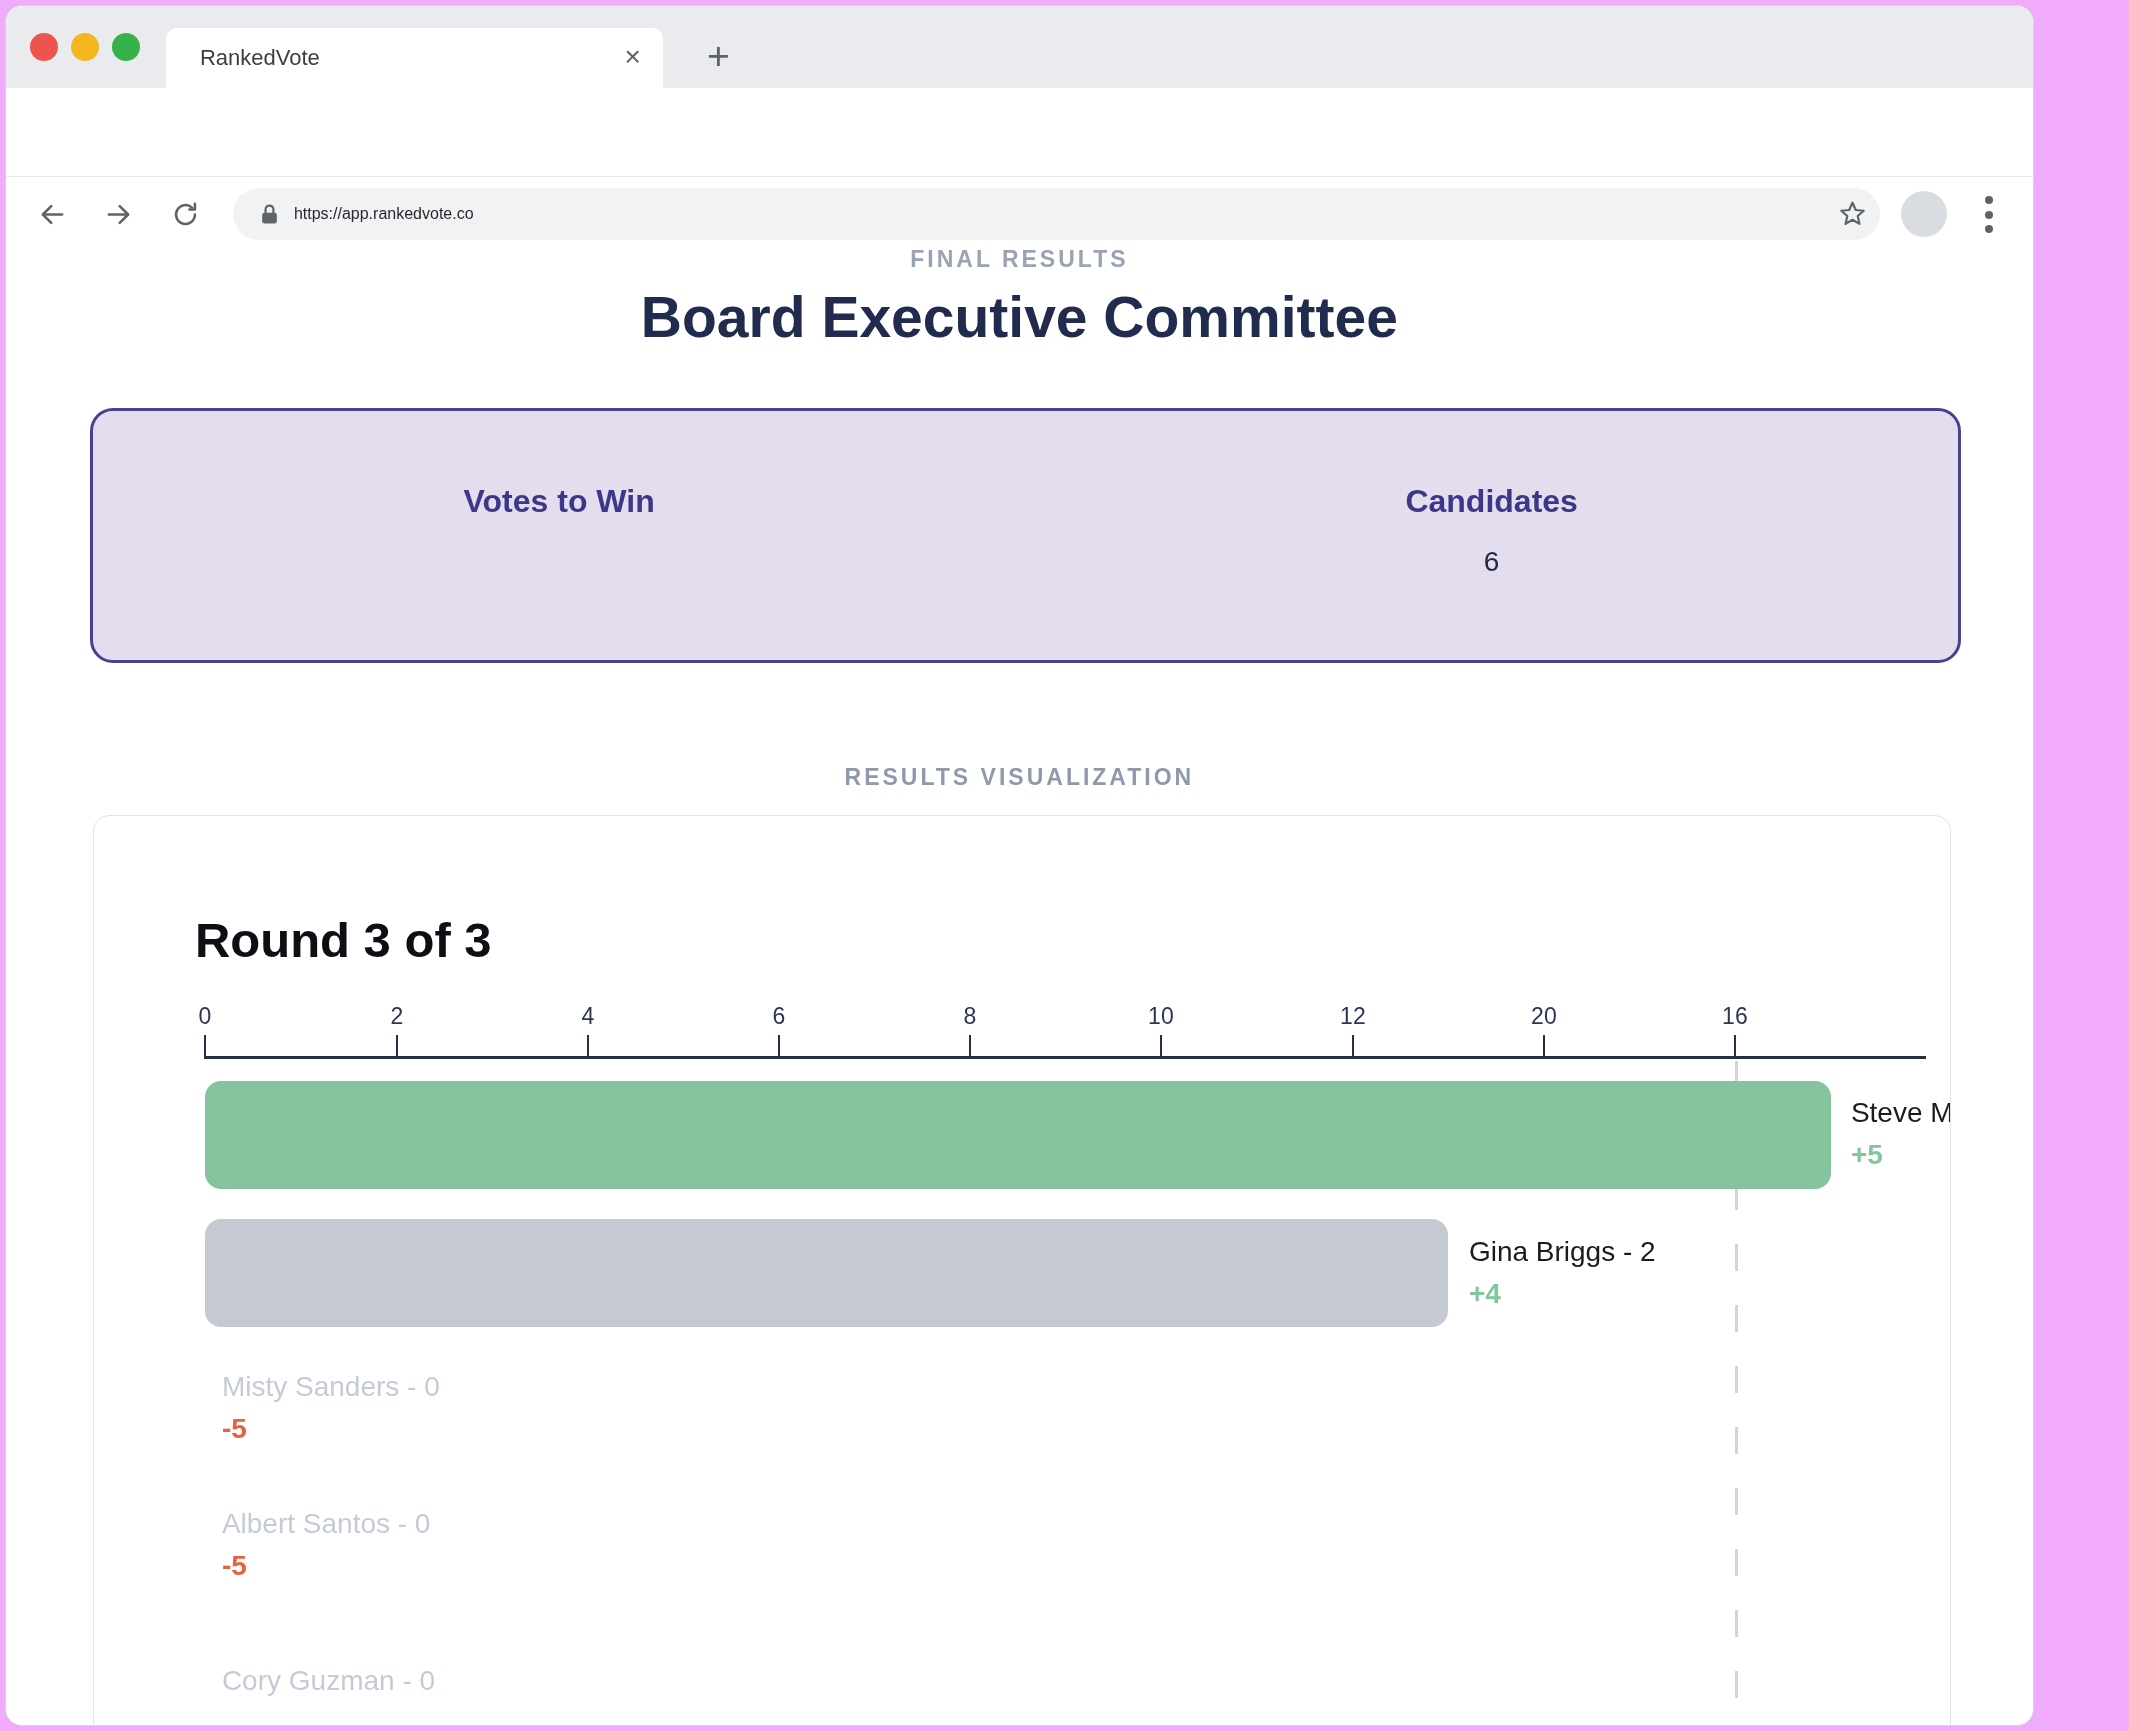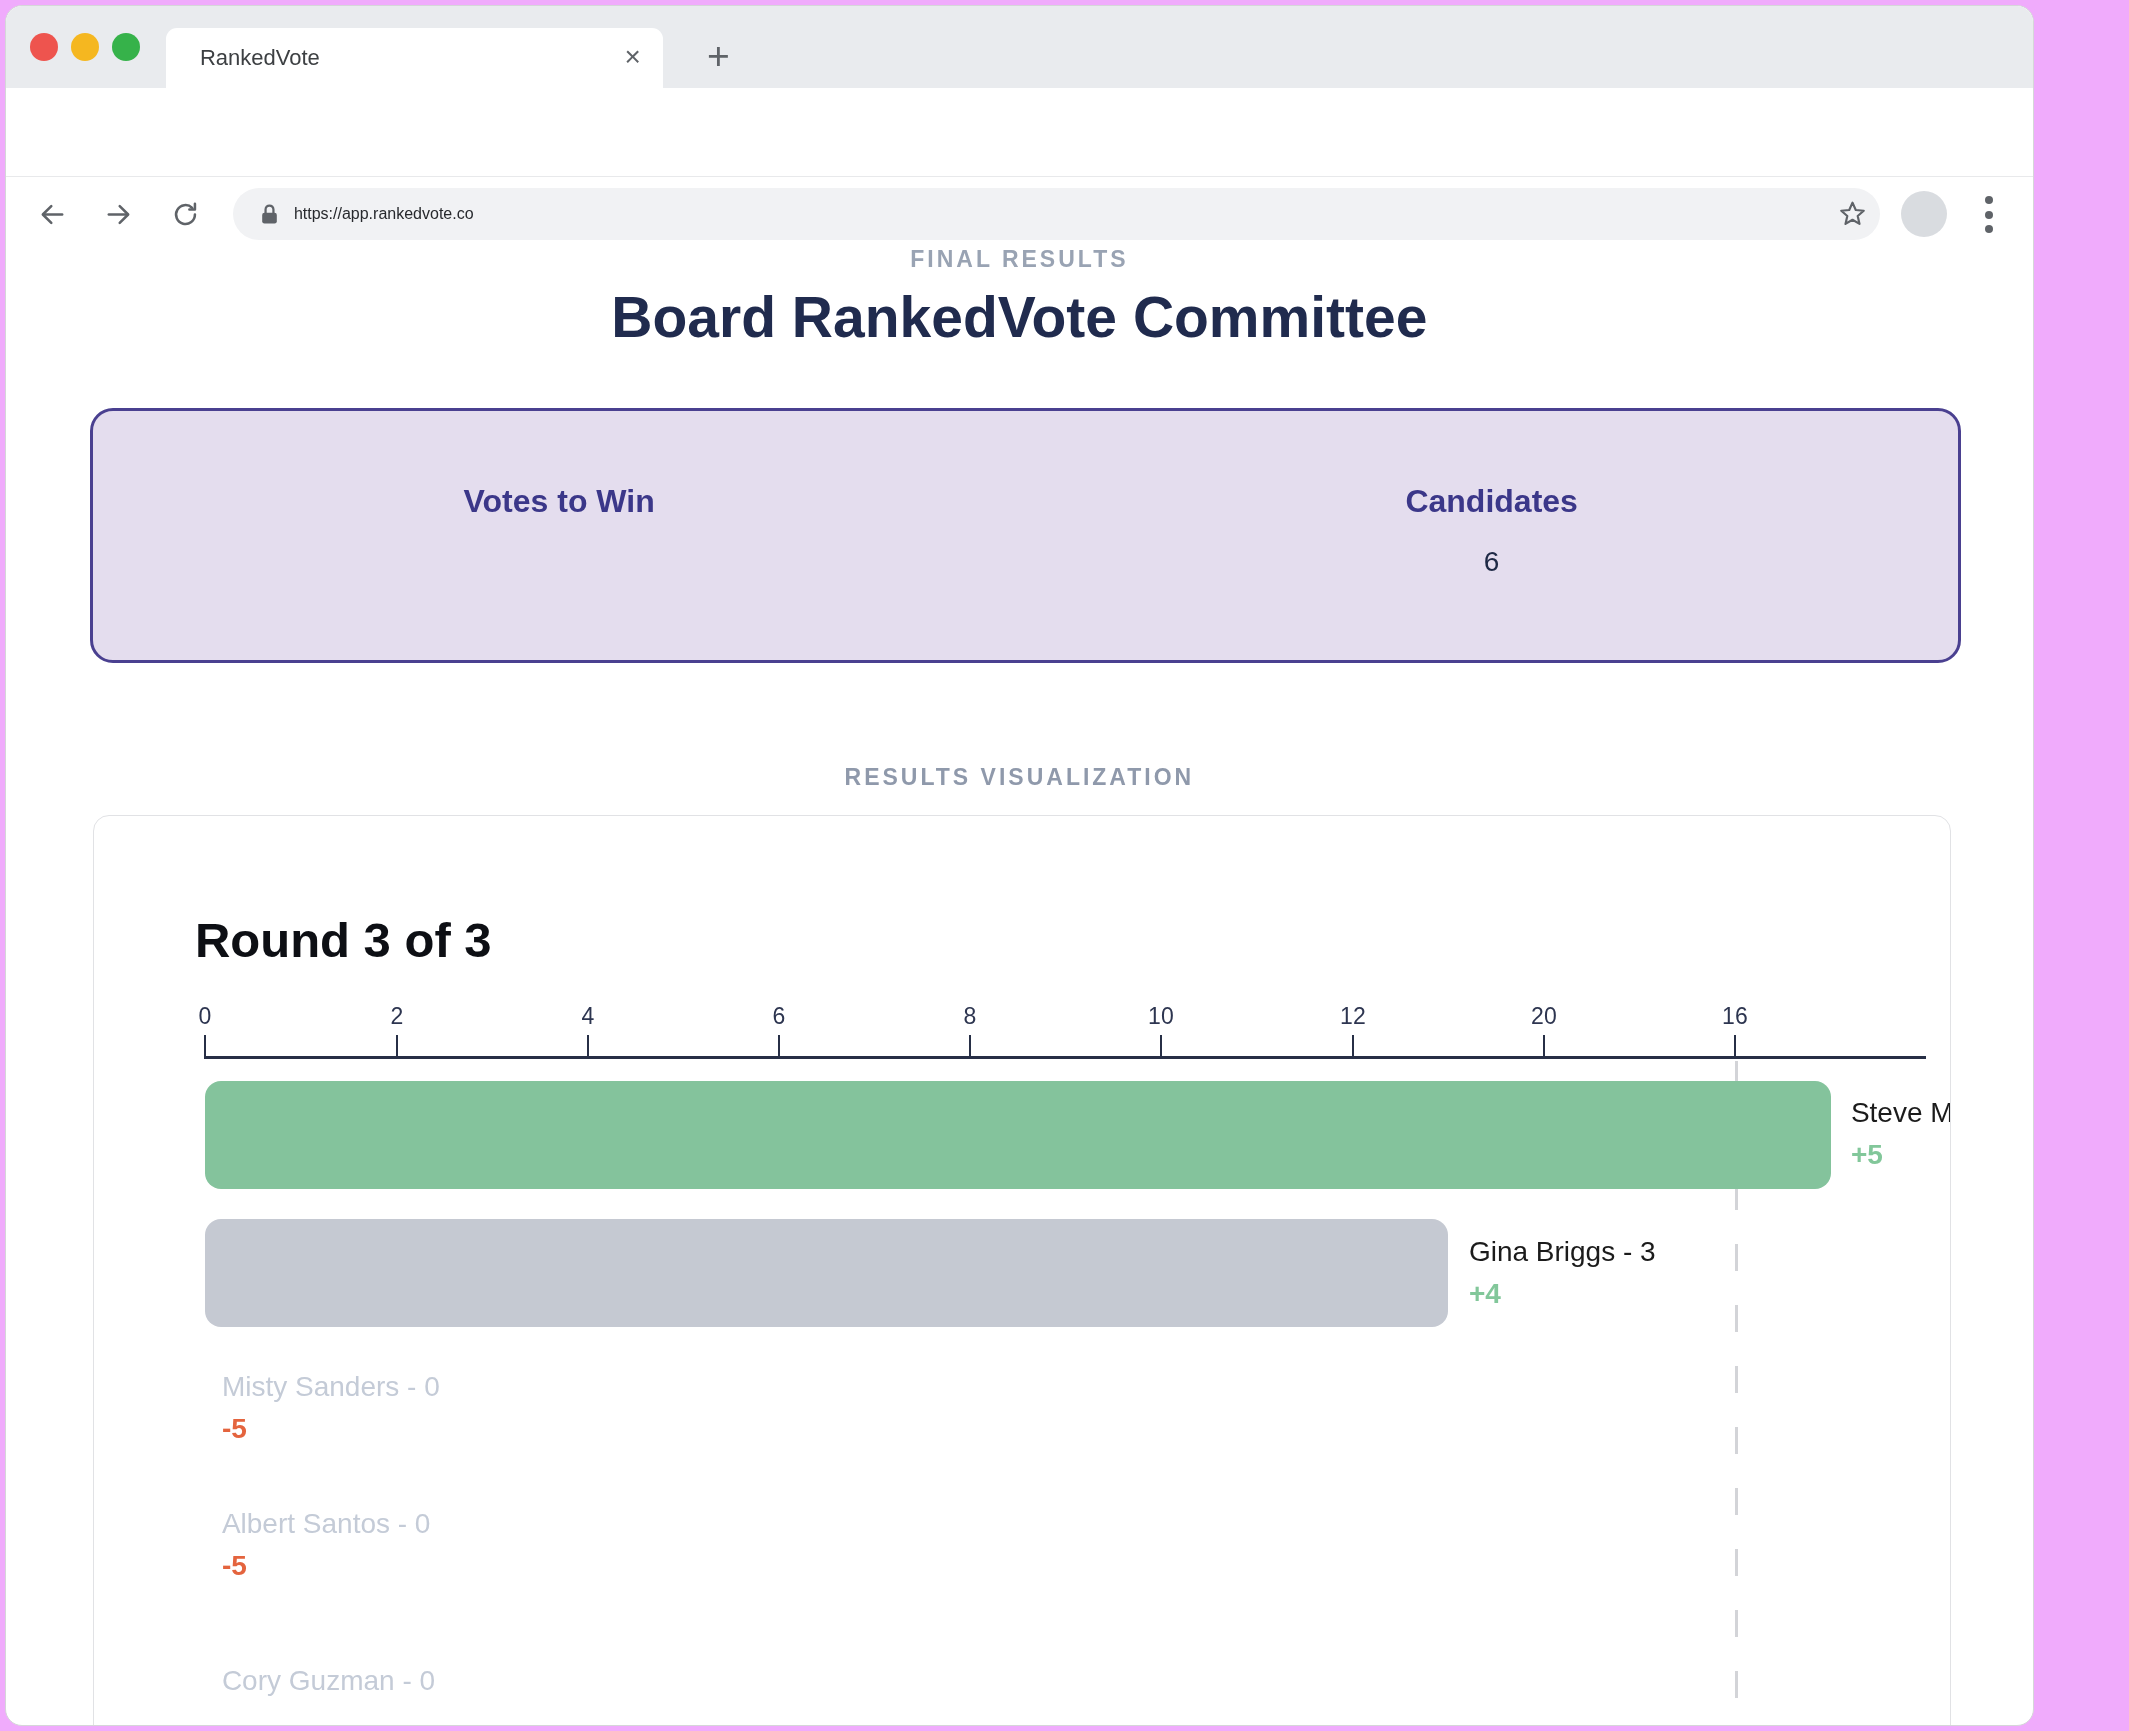--- a/index.html
+++ b/index.html
@@ -139,21 +139,21 @@
       </div>
       <span class="avatar"></span>
       <span class="menu-dots">
           <i></i>
           <i></i>
           <i></i>
         </span>
     </div>
 
     <div class="eyebrow one">FINAL RESULTS</div>
-    <h1 class="page-title">Board RankedVote Committee</h1>
+    <h1 class="page-title">Board Executive Committee</h1>
 
     <div class="summary-panel">
       <div class="sum-col">
         <div class="sum-label">Votes to Win</div>
       </div>
       <div class="sum-col">
         <div class="sum-label">Candidates</div>
         <div class="sum-value">6</div>
       </div>
     </div>
@@ -205,21 +205,21 @@
       <div class="threshold-line" id="threshold" style="left: 1641px;"></div>
 
       <div class="bar winner" style="left: 111px; top: 265px; height: 108px; width: 1626px;"></div>
       <div class="bar-label" style="top: 278px; left: 1757px;">
         <div class="bar-name">Steve Magee - 17</div>
         <div class="bar-delta pos">+5</div>
       </div>
 
       <div class="bar active" style="left: 111px; top: 403px; height: 108px; width: 1243px;"></div>
       <div class="bar-label" style="top: 417px; left: 1375px;">
-        <div class="bar-name">Gina Briggs - 3</div>
+        <div class="bar-name">Gina Briggs - 2</div>
         <div class="bar-delta pos">+4</div>
       </div>
 
       <div class="bar-label loser" style="left:128px;top:552px;">
         <div class="bar-name">Misty Sanders - 0</div>
         <div class="bar-delta neg">-5</div>
       </div>
 
       <div class="bar-label loser" style="left:128px;top:689px;">
         <div class="bar-name">Albert Santos - 0</div>

